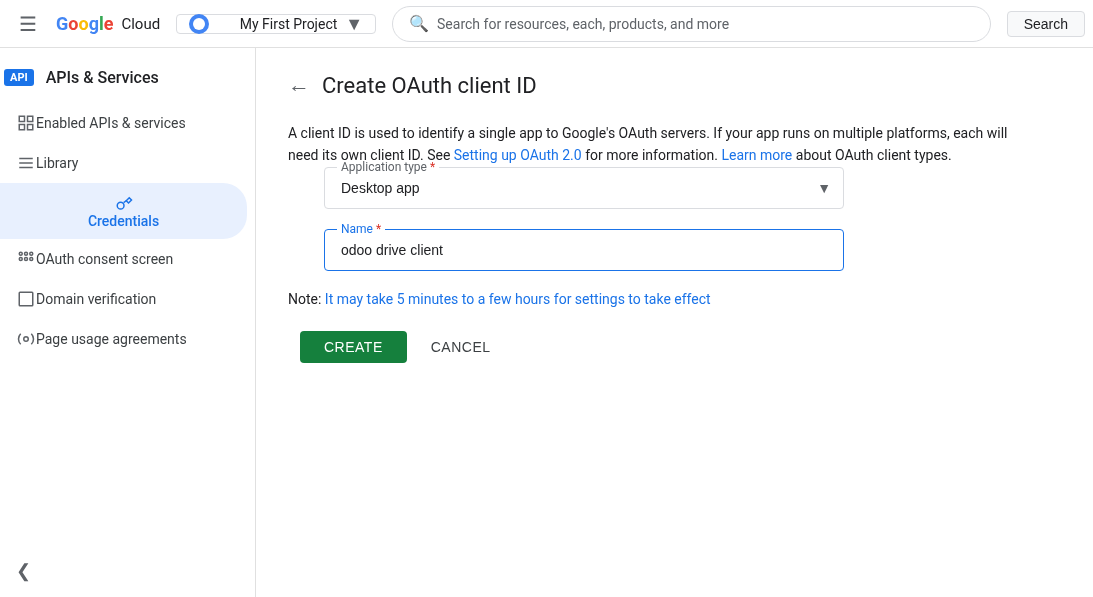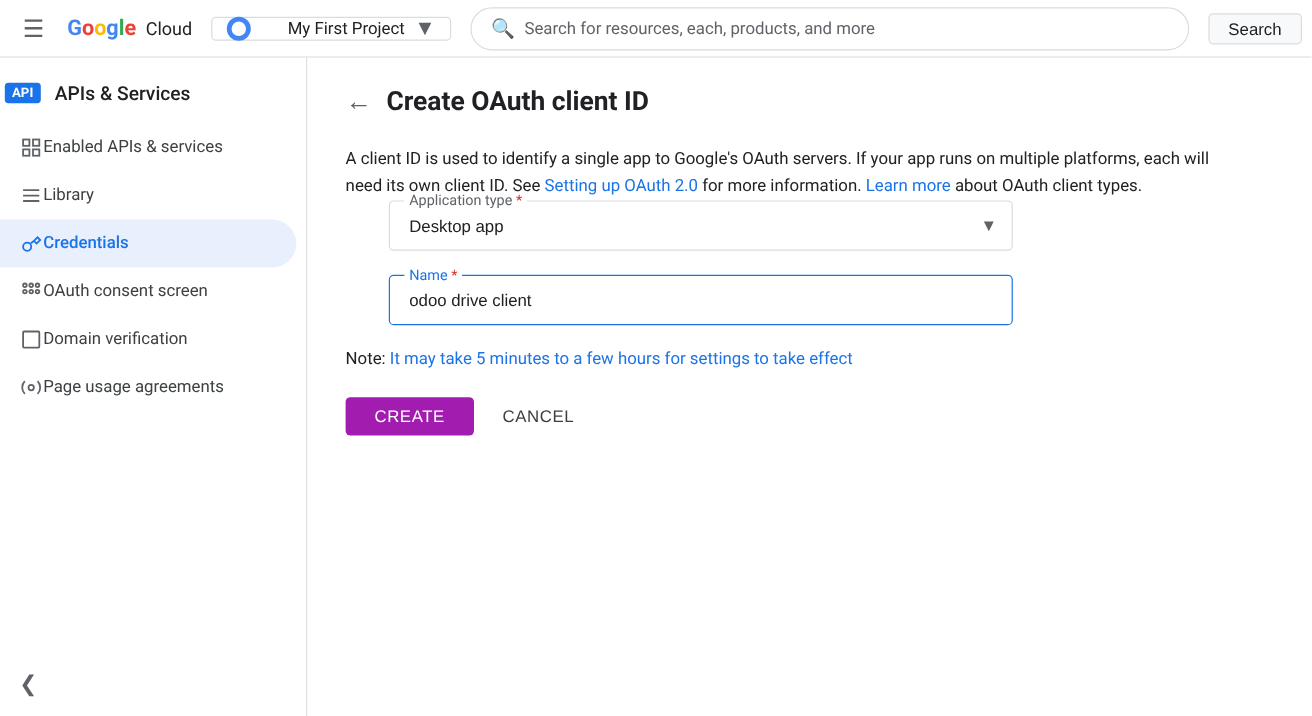--- a/index.html
+++ b/index.html
@@ -38,32 +38,32 @@
     
     .sidebar { width: 256px; border-right: 1px solid #e0e0e0; padding: 8px 0; flex-shrink: 0; }
     .sidebar-header { display: flex; align-items: center; gap: 12px; padding: 12px 4px 16px; }
     .api-badge { background: #1a73e8; color: #fff; font-size: 11px; font-weight: 700; padding: 2px 6px; border-radius: 3px; }
     .sidebar-title { font-size: 16px; font-weight: 500; color: #202124; }
 
     .sidebar-item {
       display: flex; align-items: center; 
       padding: 10px 16px; cursor: pointer; border-radius: 0 24px 24px 0; margin-right: 8px;
     }
-    .sidebar-item.active { background: #e8f0fe; }
+    .sidebar-item.active { background: #e8f0fe; flex-direction: column; }
     .sidebar-item.active .sidebar-item-label { color: #1a73e8; font-weight: 500; }
     .sidebar-icon { width: 20px; height: 20px; display: flex; align-items: center; justify-content: center; color: #5f6368; font-size: 16px; }
     .sidebar-item.active .sidebar-icon { color: #1a73e8; }
     .sidebar-item-label { font-size: 14px; color: #3c4043; }
     .collapse-btn { display: flex; align-items: center; padding: 8px 16px; cursor: pointer; color: #5f6368; font-size: 18px; }
 
     
     .main { flex: 1; padding: 24px 32px; overflow-y: auto; }
     .page-header { display: flex; align-items: center; gap: 12px; margin-bottom: 24px; }
     .back-btn { color: #5f6368; cursor: pointer; font-size: 22px; }
-    .page-title { font-size: 22px; font-weight: 700; color: #202124; }
+    .page-title { font-size: 22px; font-weight: 400; color: #202124; }
 
     .description { font-size: 14px; line-height: 1.6; color: #202124; max-width: 720px; }
     .link { color: #1a73e8; text-decoration: none; }
 
     .form-section { max-width: 520px; margin-left: 36px; }
     .form-group { position: relative; margin-bottom: 20px; }
     .form-field-container {
       border: 1px solid #dadce0; border-radius: 4px; padding: 0;
       position: relative;
     }
@@ -86,23 +86,24 @@
       font-size: 14px; color: #202124; background: transparent;
       border-radius: 4px;
     }
     .form-hint { font-size: 12px; color: #1a73e8; margin-top: 6px; line-height: 1.5; }
 
     .note-section { margin: 16px 0 24px; font-size: 14px; color: #202124; }
     .note-highlight { color: #1a73e8; }
 
     .actions { display: flex; gap: 8px; align-items: center; }
     .btn-create {
-      background: #a21caf; color: #fff; border: none; border-radius: 4px;
+      background: #15803d; color: #fff; border: none; border-radius: 4px;
       padding: 8px 24px; font-size: 14px; font-weight: 500; cursor: pointer;
       letter-spacing: 0.5px;
+      margin-left: 12px;
     }
     .btn-cancel {
       background: transparent; color: #3c4043; border: none;
       padding: 8px 16px; font-size: 14px; font-weight: 500; cursor: pointer;
       letter-spacing: 0.5px; border-radius: 4px;
     }
 
     
     .g-blue { color: #4285F4; }
     .g-red { color: #EA4335; }

